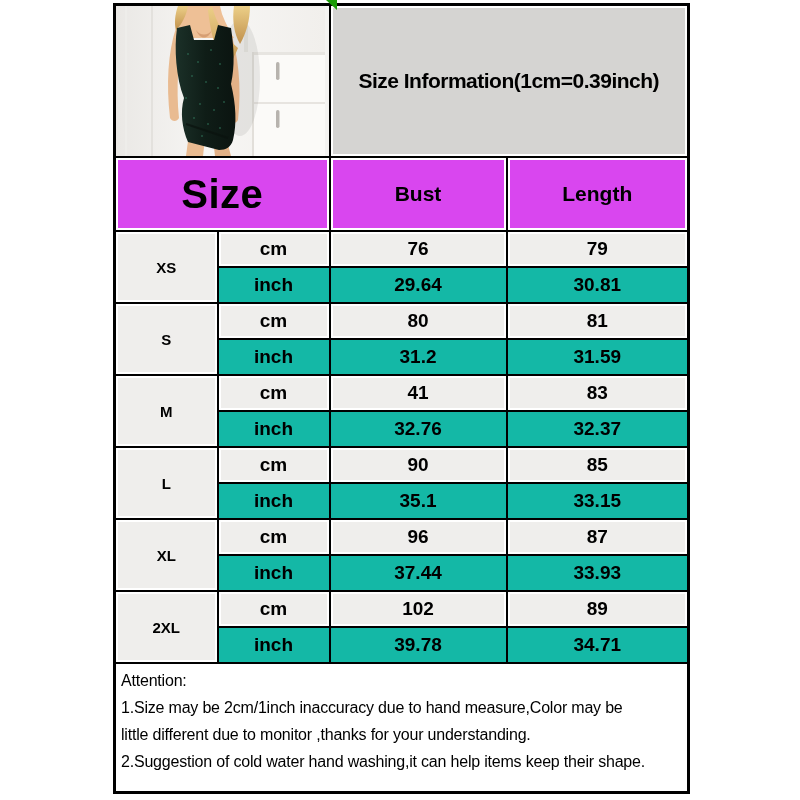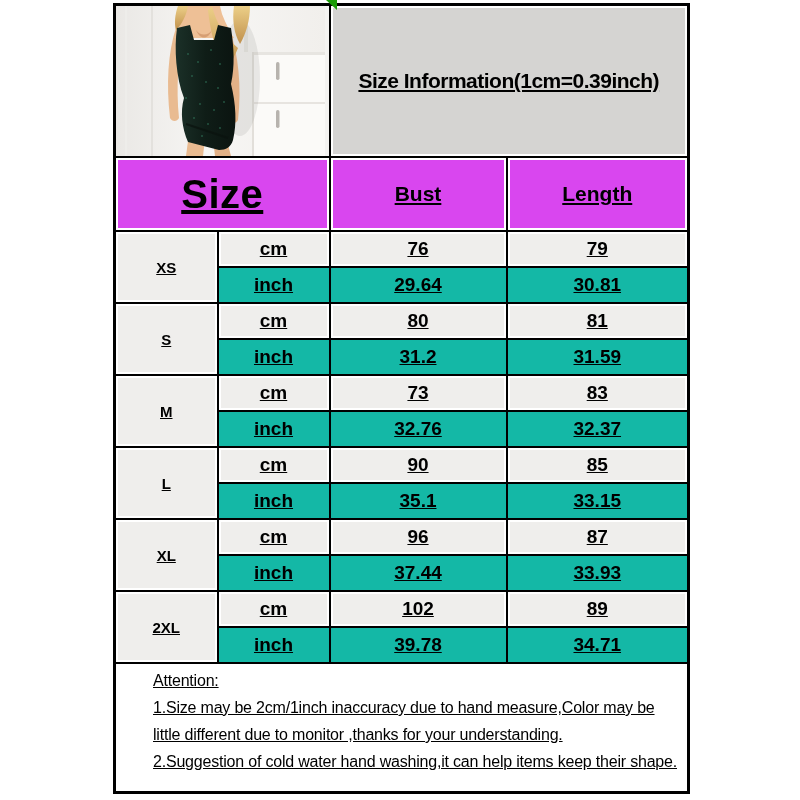--- a/index.html
+++ b/index.html
@@ -10,21 +10,21 @@
   .canvas{position:absolute;inset:0;background:#fff;}
 
   table.size-table{
     position:absolute;left:113px;top:3px;width:574px;
     border-collapse:collapse;table-layout:fixed;
     border:3px solid #000;
   }
   table.size-table td{
     border:2px solid #000;
     text-align:center;vertical-align:middle;
-    padding:0;overflow:hidden;text-decoration:underline;
+    padding:0;overflow:hidden;
   }
 
   
   td.photo-cell{background:#f4f3f1;height:150px;padding:0;}
   td.photo-cell svg{display:block;}
   td.title-cell{
     background:#d5d4d2;font-weight:bold;font-size:21px;letter-spacing:-0.5px;
     box-shadow:inset 0 0 0 2px #fff;
   }
 
@@ -44,21 +44,21 @@
     box-shadow:inset 0 0 0 3px #fff;
   }
   td.unit,td.val{font-weight:bold;font-size:19px;margin-top:27px;}
 
   
   tr.attention-row td{
     background:#ffffff;height:124px;text-align:left;vertical-align:top;
     font-size:16px;letter-spacing:-0.2px;line-height:27px;
     padding:3px 0 0 5px;font-weight:400;
   }
-  tr.attention-row td div{white-space:nowrap;margin-left:32px;}
+  tr.attention-row td div{white-space:nowrap;}
 
   .corner-mark{position:absolute;left:326px;top:0;width:11px;height:10px;z-index:5;}
 </style>
 </head>
 <body>
 
 <div class="canvas">
 
   <svg class="corner-mark" viewBox="0 0 11 10">
     <polygon points="0,0 11,0 11,10" fill="#1a9c06"></polygon>
@@ -170,21 +170,21 @@
     </tr>
     <tr class="inch-row">
       <td class="unit">inch</td>
       <td class="val">31.2</td>
       <td class="val">31.59</td>
     </tr>
 
     <tr class="cm-row">
       <td rowspan="2" class="size-label">M</td>
       <td class="unit">cm</td>
-      <td class="val">73</td>
+      <td class="val">41</td>
       <td class="val">83</td>
     </tr>
     <tr class="inch-row">
       <td class="unit">inch</td>
       <td class="val">32.76</td>
       <td class="val">32.37</td>
     </tr>
 
     <tr class="cm-row">
       <td rowspan="2" class="size-label">L</td>

